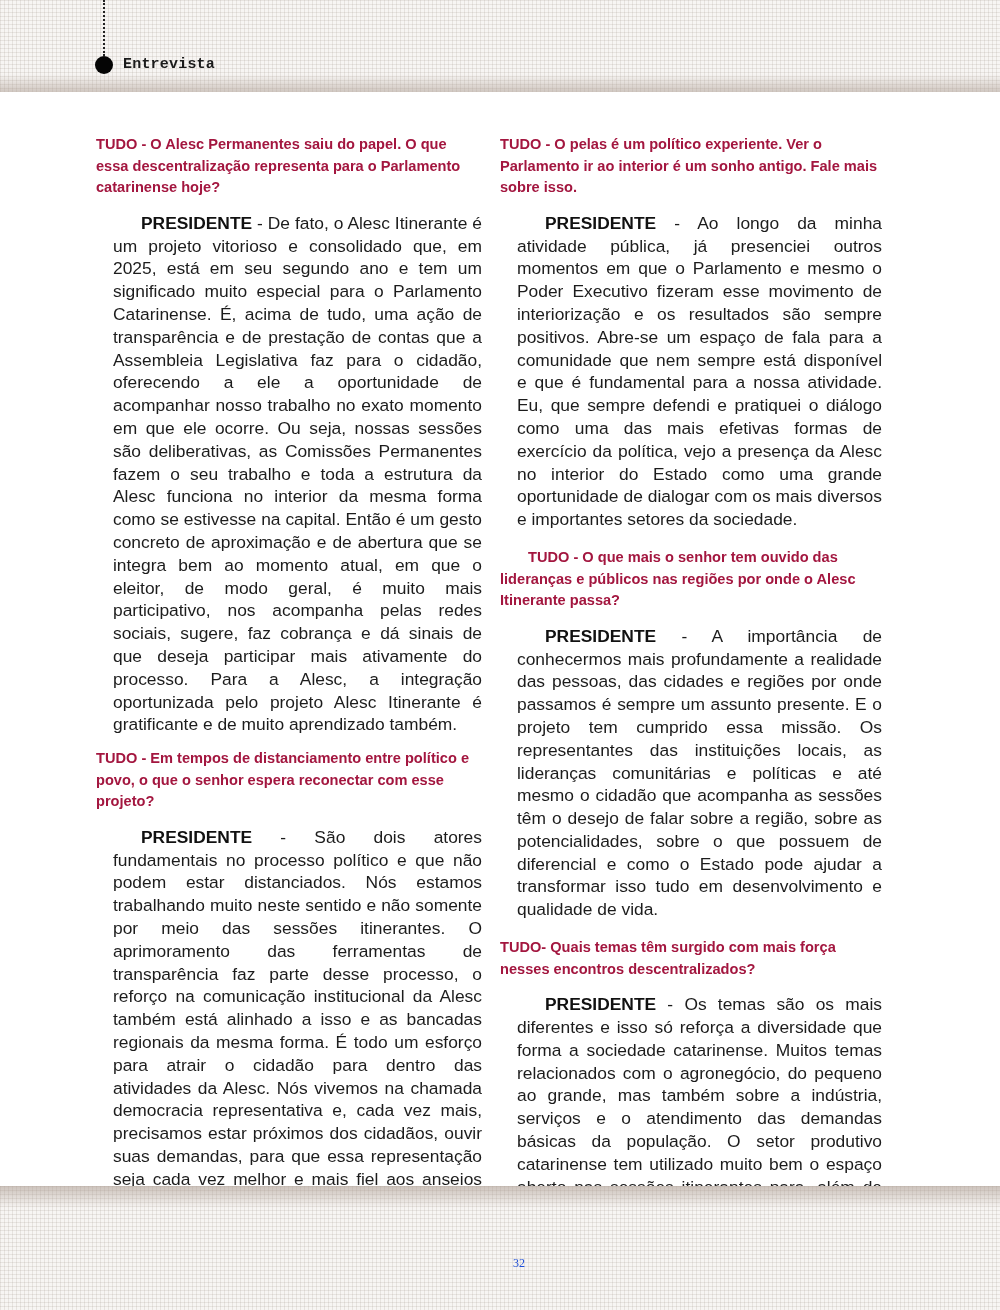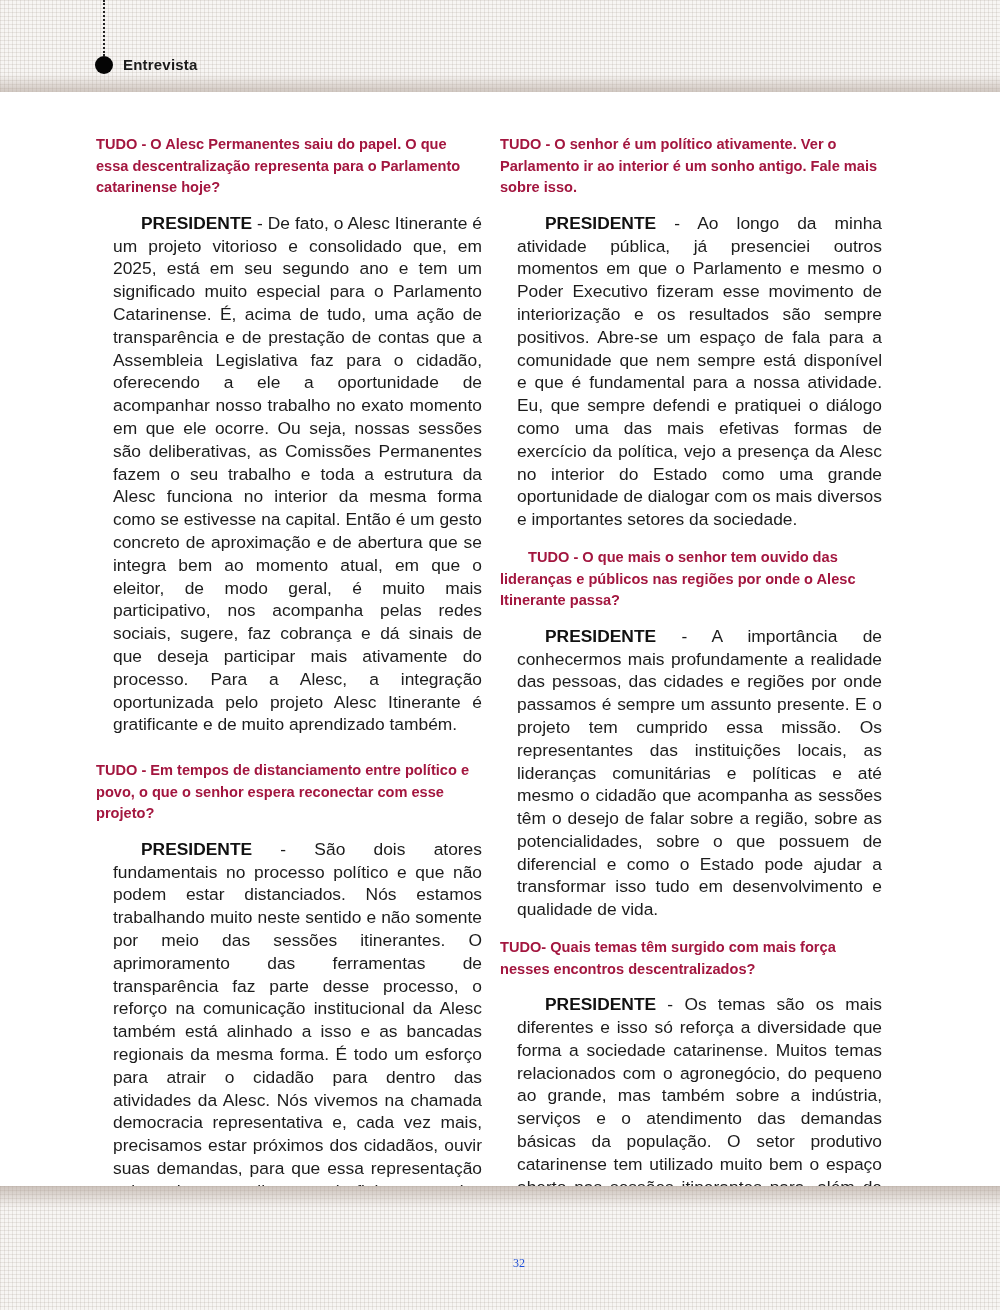--- a/index.html
+++ b/index.html
@@ -30,21 +30,21 @@
   .dotted-line {
     position: absolute; left: 103px; top: 0; width: 0; height: 56px;
     border-left: 2px dotted #222;
   }
   .section-dot {
     position: absolute; left: 95px; top: 56px; width: 18px; height: 18px;
     border-radius: 50%; background: #050505;
   }
   .section-label {
     position: absolute; left: 123px; top: 56px;
-    font-family: Liberation Sans, sans-serif; font-weight: bold;
+    font-family: Liberation Mono, monospace; font-weight: bold;
     font-size: 15px; letter-spacing: 0.2px; color: #1b1b1b;
   }
   .column {
     position: absolute; top: 134px; width: 386px;
   }
   .col-left { left: 96px; }
   .col-right { left: 500px; width: 382px; }
   .question {
     font-family: "Liberation Sans", sans-serif; font-weight: bold;
     color: #a3163f; font-size: 14.6px; line-height: 21.6px;
@@ -70,26 +70,26 @@
 <div class="grid-band header">
   <div class="dotted-line"></div>
   <div class="section-dot"></div>
   <div class="section-label">Entrevista</div>
 </div>
 
 <div class="column col-left">
   <p class="question">TUDO - O Alesc Permanentes saiu do papel. O que essa descentralização representa para o Parlamento catarinense hoje?</p>
   <p class="answer"><span class="speaker">PRESIDENTE</span><span> - De fato, o Alesc Itinerante é um projeto vitorioso e consolidado que, em 2025, está em seu segundo ano e tem um significado muito especial para o Parlamento Catarinense. É, acima de tudo, uma ação de transparência e de prestação de contas que a Assembleia Legislativa faz para o cidadão, oferecendo a ele a oportunidade de acompanhar nosso trabalho no exato momento em que ele ocorre. Ou seja, nossas sessões são deliberativas, as Comissões Permanentes fazem o seu trabalho e toda a estrutura da Alesc funciona no interior da mesma forma como se estivesse na capital. Então é um gesto concreto de aproximação e de abertura que se integra bem ao momento atual, em que o eleitor, de modo geral, é muito mais participativo, nos acompanha pelas redes sociais, sugere, faz cobrança e dá sinais de que deseja participar mais ativamente do processo. Para a Alesc, a integração oportunizada pelo projeto Alesc Itinerante é gratificante e de muito aprendizado também.</span></p>
 
-  <p class="question" style="margin-top:24px">TUDO -  Em tempos de distanciamento entre político e povo, o que o senhor espera reconectar com esse projeto?</p>
+  <p class="question" style="margin-top:12px">TUDO -  Em tempos de distanciamento entre político e povo, o que o senhor espera reconectar com esse projeto?</p>
   <p class="answer"><span class="speaker">PRESIDENTE</span><span> - São dois atores fundamentais no processo político e que não podem estar distanciados. Nós estamos trabalhando muito neste sentido e não somente por meio das sessões itinerantes. O aprimoramento das ferramentas de transparência faz parte desse processo, o reforço na comunicação institucional da Alesc também está alinhado a isso e as bancadas regionais da mesma forma. É todo um esforço para atrair o cidadão para dentro das atividades da Alesc. Nós vivemos na chamada democracia representativa e, cada vez mais, precisamos estar próximos dos cidadãos, ouvir suas demandas, para que essa representação seja cada vez melhor e mais fiel aos anseios da população. As sessões itinerantes reforçam isso e penso que estamos no caminho certo, já que registramos bons públicos em cada edição realizada no interior do estado e muita participação de qualidade da sociedade organizada.</span></p>
 </div>
 
 <div class="column col-right">
-  <p class="question">TUDO - O senhor é um político ativamente. Ver o Parlamento ir ao interior é um sonho antigo. Fale mais sobre isso.</p>
+  <p class="question">TUDO - O pelas é um político experiente. Ver o Parlamento ir ao interior é um sonho antigo. Fale mais sobre isso.</p>
   <p class="answer"><span class="speaker">PRESIDENTE</span><span> - Ao longo da minha atividade pública, já presenciei outros momentos em que o Parlamento e mesmo o Poder Executivo fizeram esse movimento de interiorização e os resultados são sempre positivos. Abre-se um espaço de fala para a comunidade que nem sempre está disponível e que é fundamental para a nossa atividade. Eu, que sempre defendi e pratiquei o diálogo como uma das mais efetivas formas de exercício da política, vejo a presença da Alesc no interior do Estado como uma grande oportunidade de dialogar com os mais diversos e importantes setores da sociedade.</span></p>
 
   <p class="question indent" style="margin-top:16px">TUDO - O que mais o senhor tem ouvido das lideranças e públicos nas regiões por onde o Alesc Itinerante passa?</p>
   <p class="answer"><span class="speaker">PRESIDENTE</span><span> - A importância de conhecermos mais profundamente a realidade das pessoas, das cidades e regiões por onde passamos é sempre um assunto presente. E o projeto tem cumprido essa missão. Os representantes das instituições locais, as lideranças comunitárias e políticas e até mesmo o cidadão que acompanha as sessões têm o desejo de falar sobre a região, sobre as potencialidades, sobre o que possuem de diferencial e como o Estado pode ajudar a transformar isso tudo em desenvolvimento e qualidade de vida.</span></p>
 
   <p class="question" style="margin-top:16px">TUDO- Quais temas têm surgido com mais força nesses encontros descentralizados?</p>
   <p class="answer"><span class="speaker">PRESIDENTE</span><span> - Os temas são os mais diferentes e isso só reforça a diversidade que forma a sociedade catarinense. Muitos temas relacionados com o agronegócio, do pequeno ao grande, mas também sobre a indústria, serviços e o atendimento das demandas básicas da população. O setor produtivo catarinense tem utilizado muito bem o espaço aberto nas sessões itinerantes para, além de apresentar suas demandas, reafirmar o interesse de trabalhar ao lado do setor público para o desenvolvimento do nosso estado e para a melhoria de vida nas cidades catarinenses.</span></p>
 </div>
 
 <div class="grid-band footer"></div>

